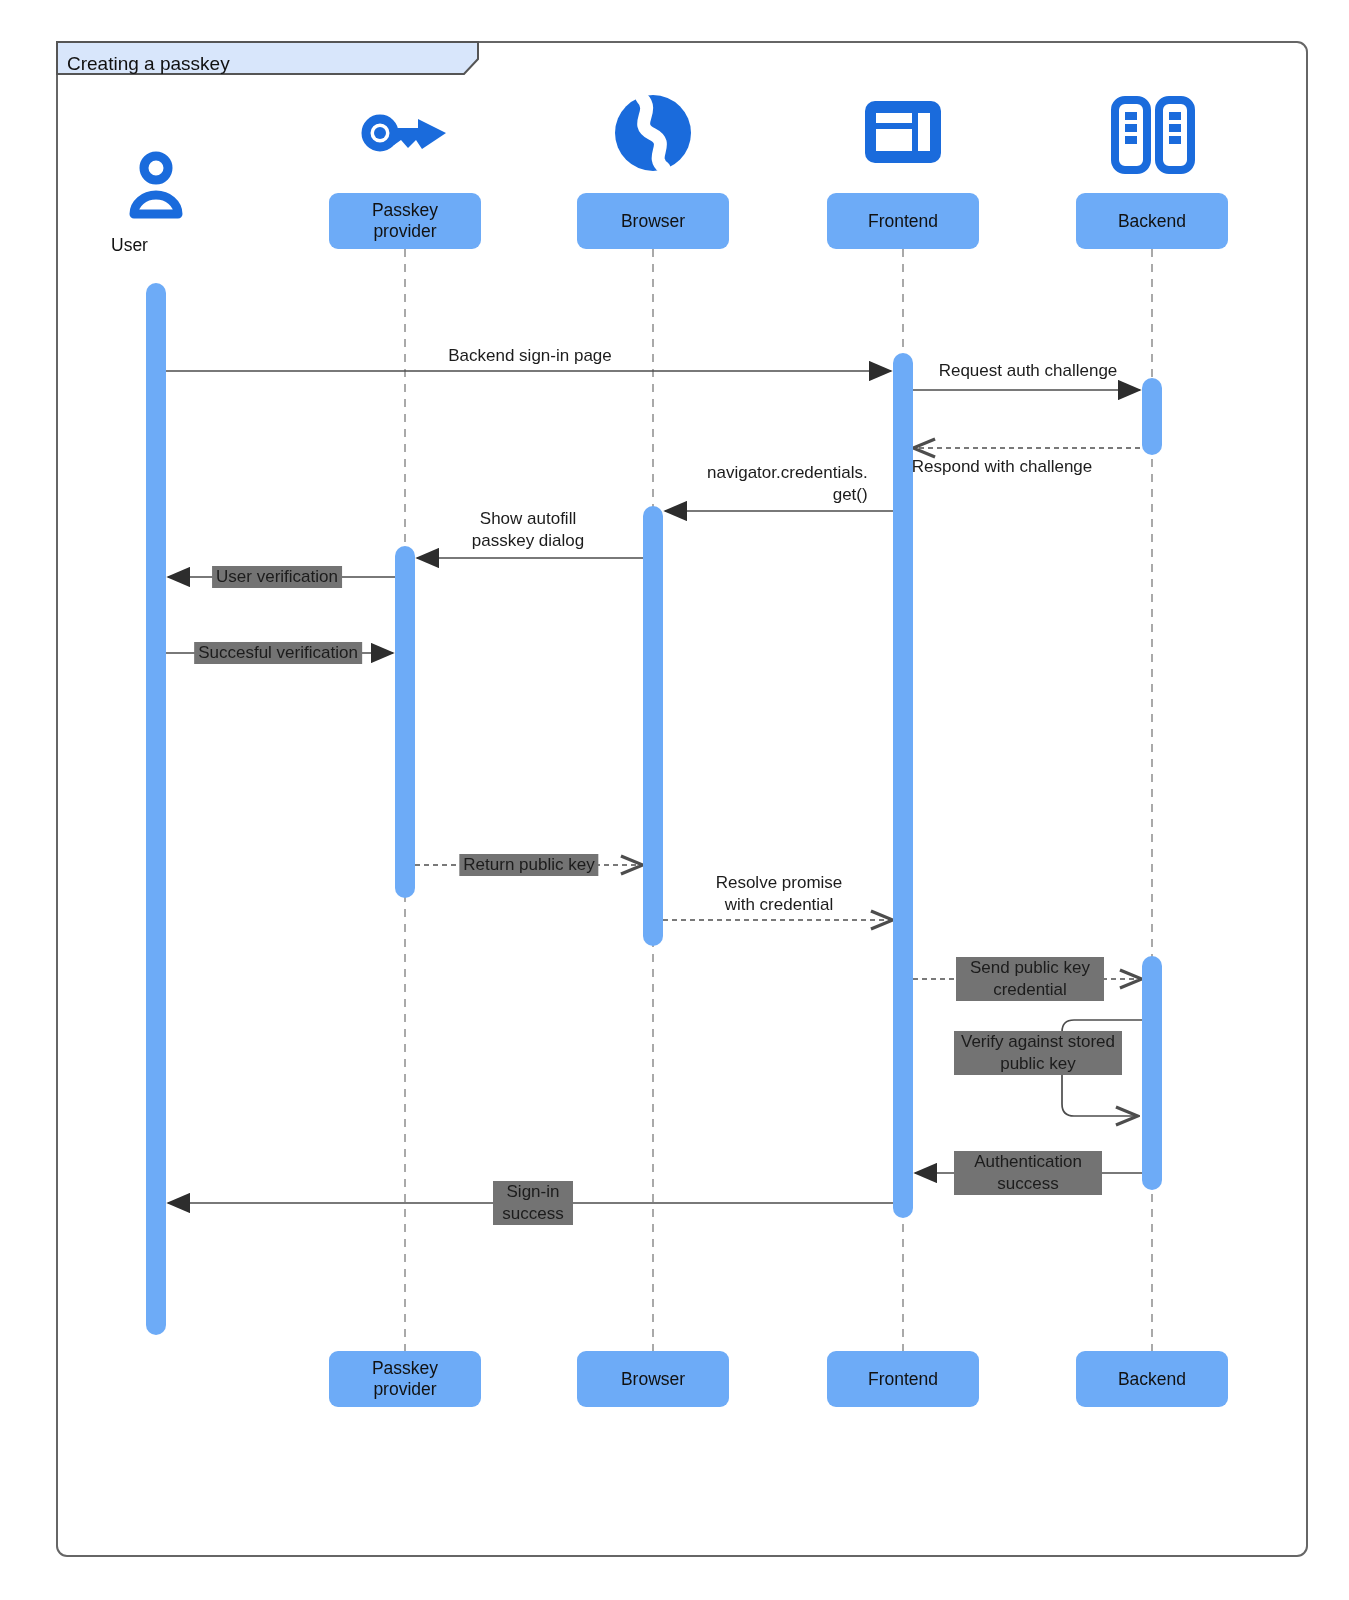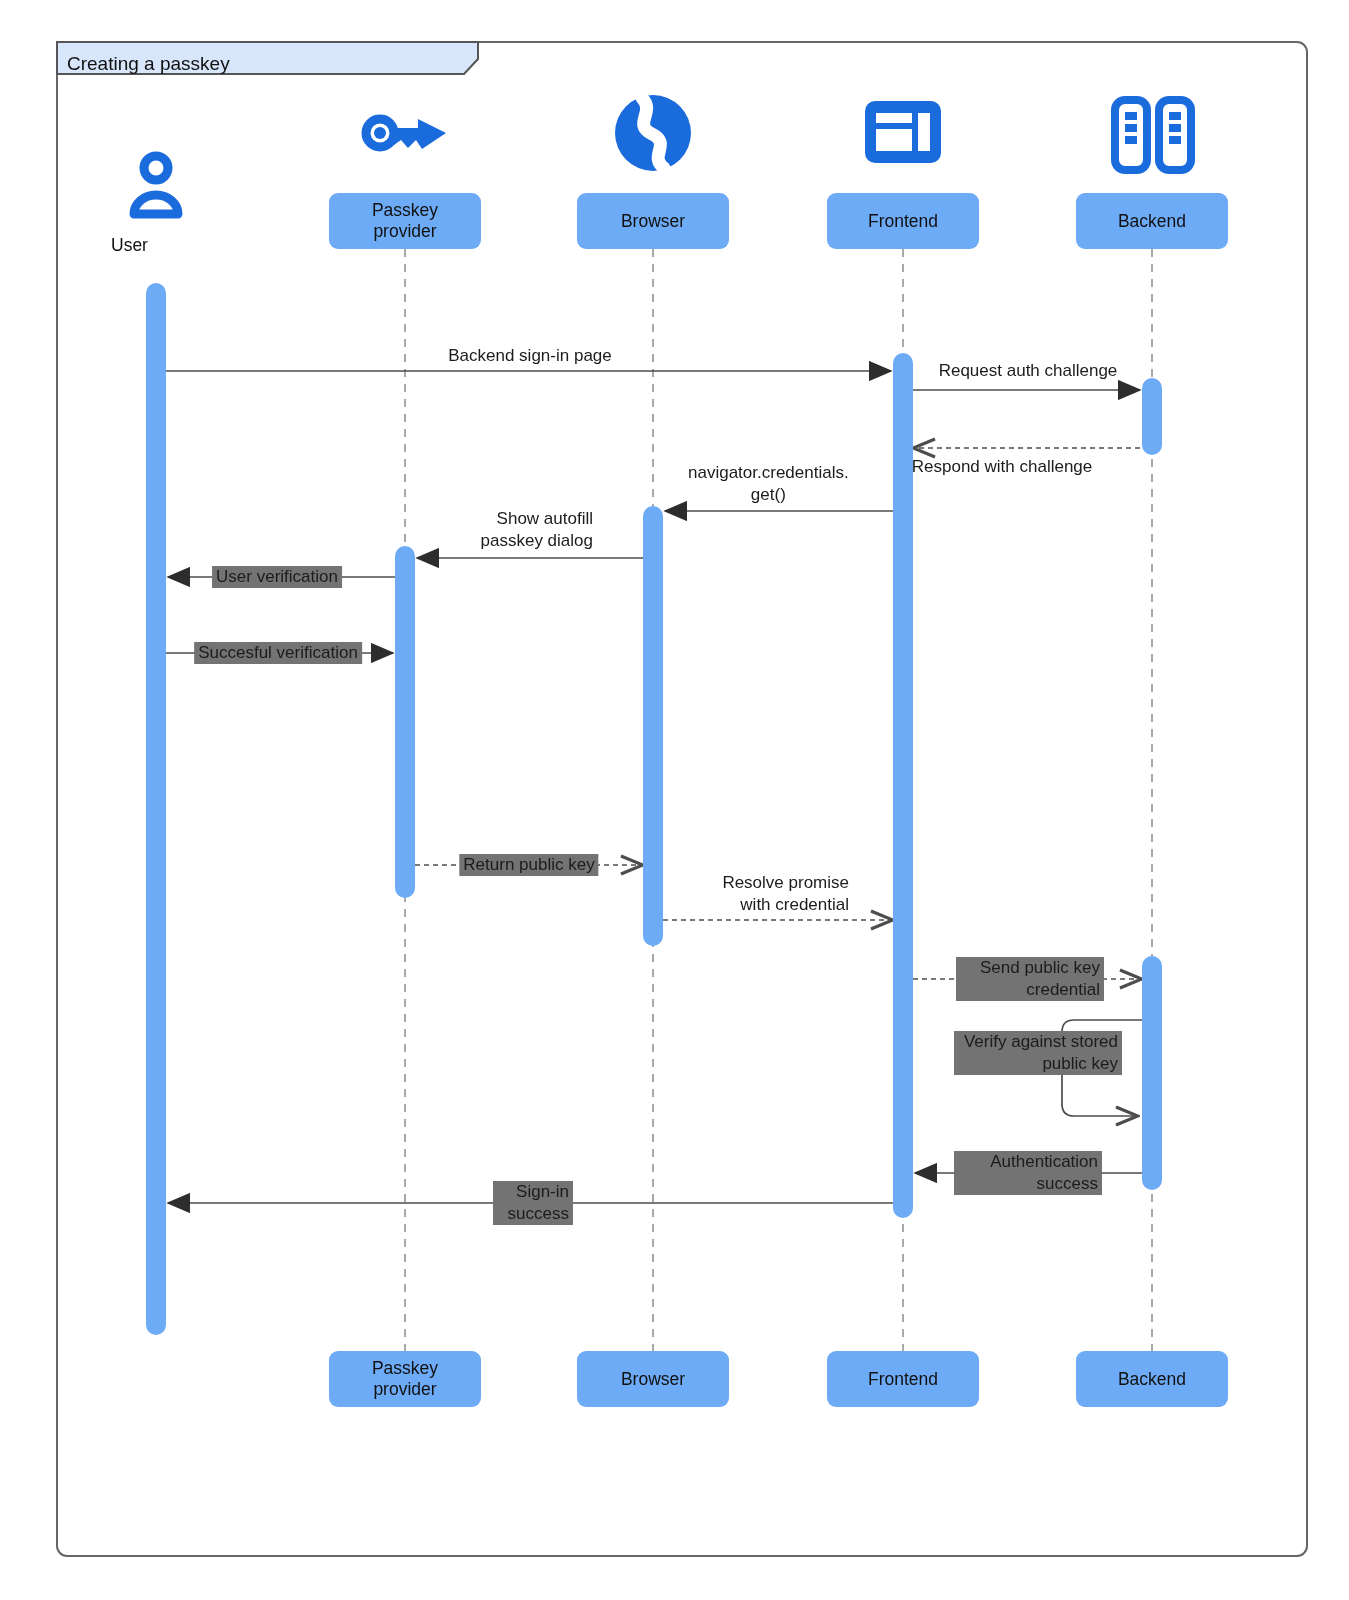--- a/index.html
+++ b/index.html
@@ -22,23 +22,23 @@
   .actor-name{
     position:absolute;width:90px;text-align:left;font-size:17.5px;color:#111;
   }
   .activation{
     position:absolute;width:20px;border-radius:10px;background:var(--bar,#6dabf7);
   }
   .msg-label{
     position:absolute;font-size:17px;line-height:22px;color:#1c1c1c;text-align:center;
     transform:translateX(-50%);white-space:nowrap;
   }
-  .wrap{white-space:normal;text-align:right;}
+  .wrap{white-space:normal;}
   .bg{background:#737373;padding:0 4px;}
-  .pre{white-space:pre-line;text-align:center;transform:none;}
+  .pre{white-space:pre-line;text-align:right;transform:none;margin-left:19px;}
 </style>
 </head>
 <body>
 
 <div class="canvas">
 
   <svg class="layer" width="1349" height="1600" viewBox="0 0 1349 1600">
     <defs>
       <marker id="mFill" viewBox="0 0 14 12" refX="13" refY="6" markerWidth="14" markerHeight="12" orient="auto">
         <path d="M0 0 L14 6 L0 12 z" fill="#2d2d2d"></path>

